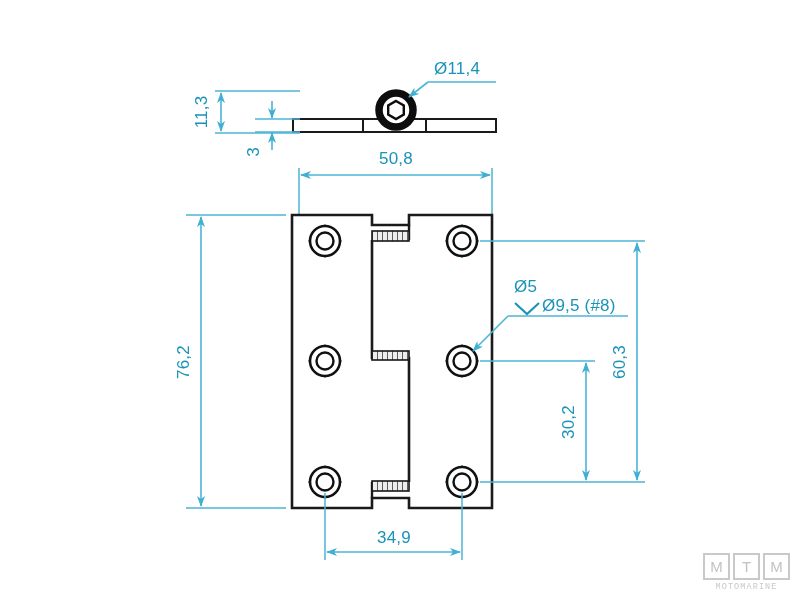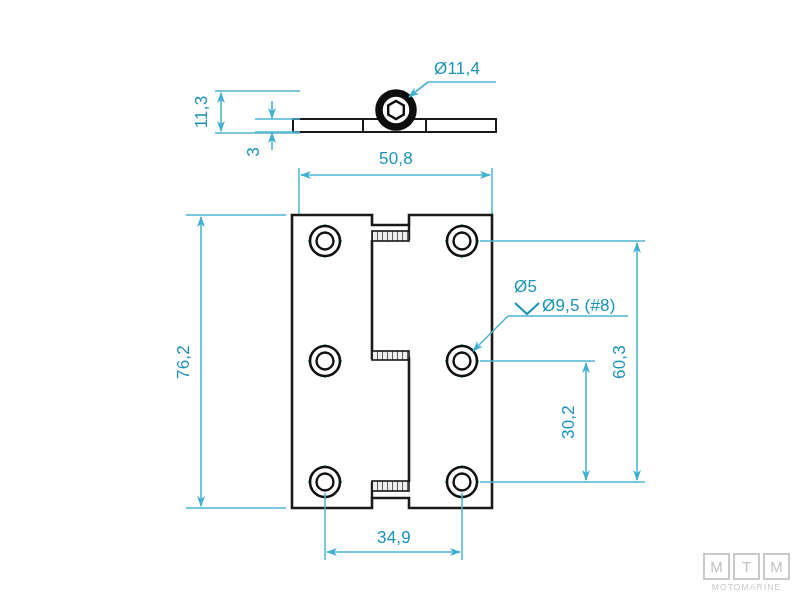--- a/index.html
+++ b/index.html
@@ -94,21 +94,21 @@
     border: 2px solid #c9c9c9;
     color: #c2c2c2;
     font-size: 15px;
     font-family: "Liberation Sans", sans-serif;
   }
   #watermark .mtm-sub {
     margin-top: 2px;
     color: #c9c9c9;
     font-size: 8.5px;
     letter-spacing: 1.1px;
-    font-family: Liberation Sans, sans-serif;
+    font-family: Liberation Mono, monospace;
   }
 </style>
 </head>
 <body>
 
 <div id="drawing-root">
 
   <svg class="drawing-canvas" viewBox="0 0 800 600" xmlns="http://www.w3.org/2000/svg">
 
     <defs>

